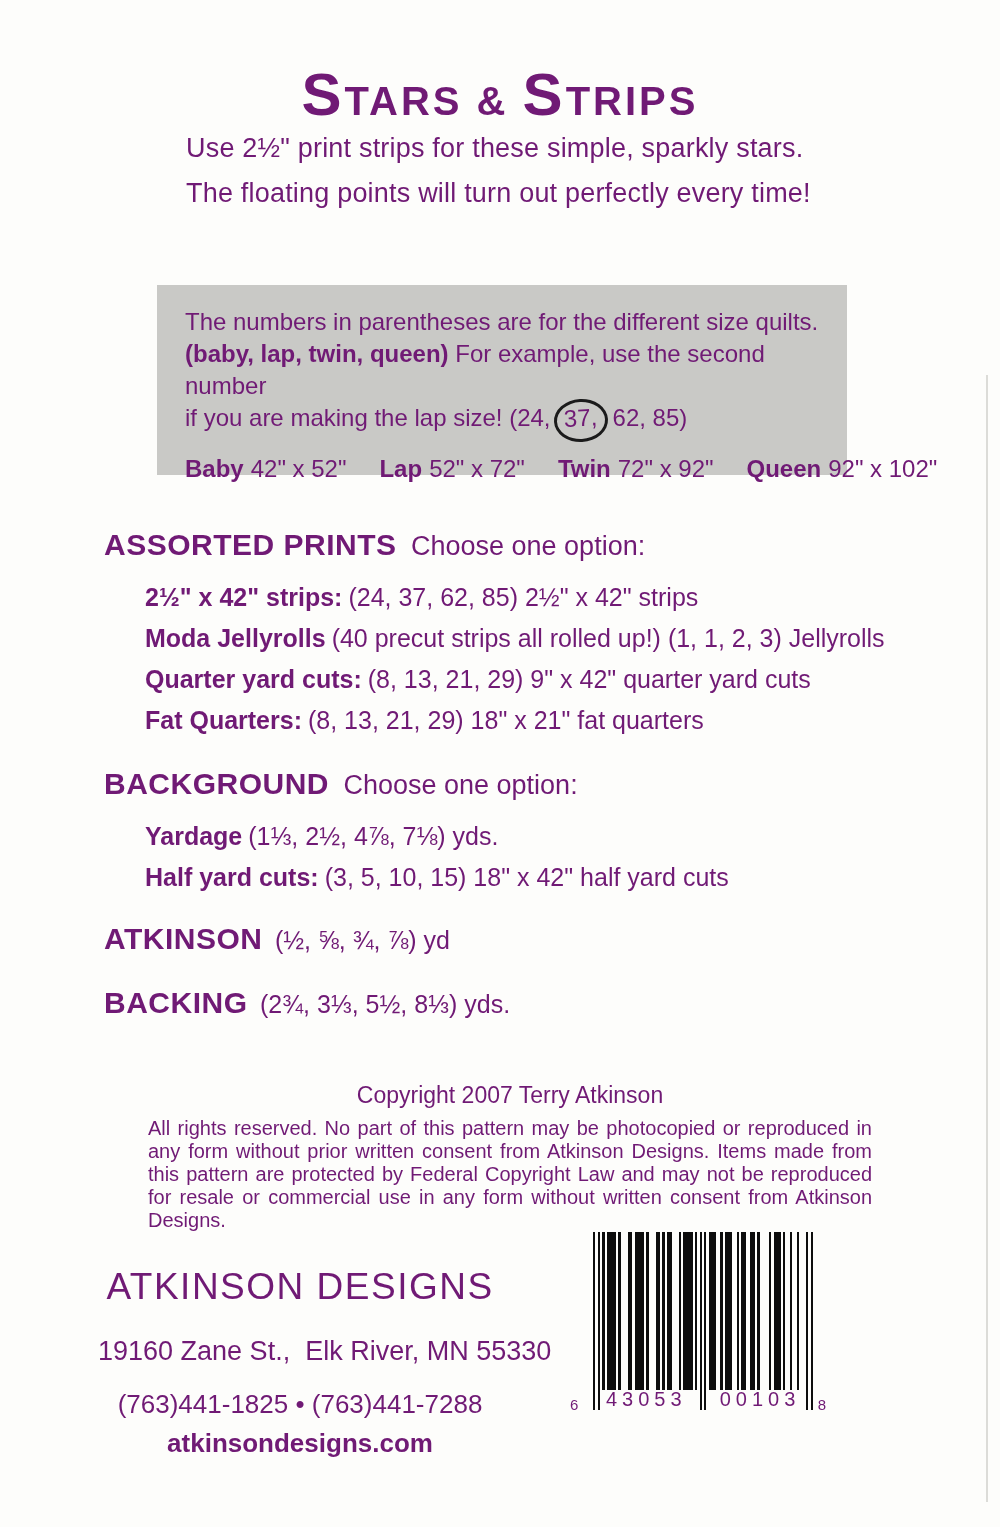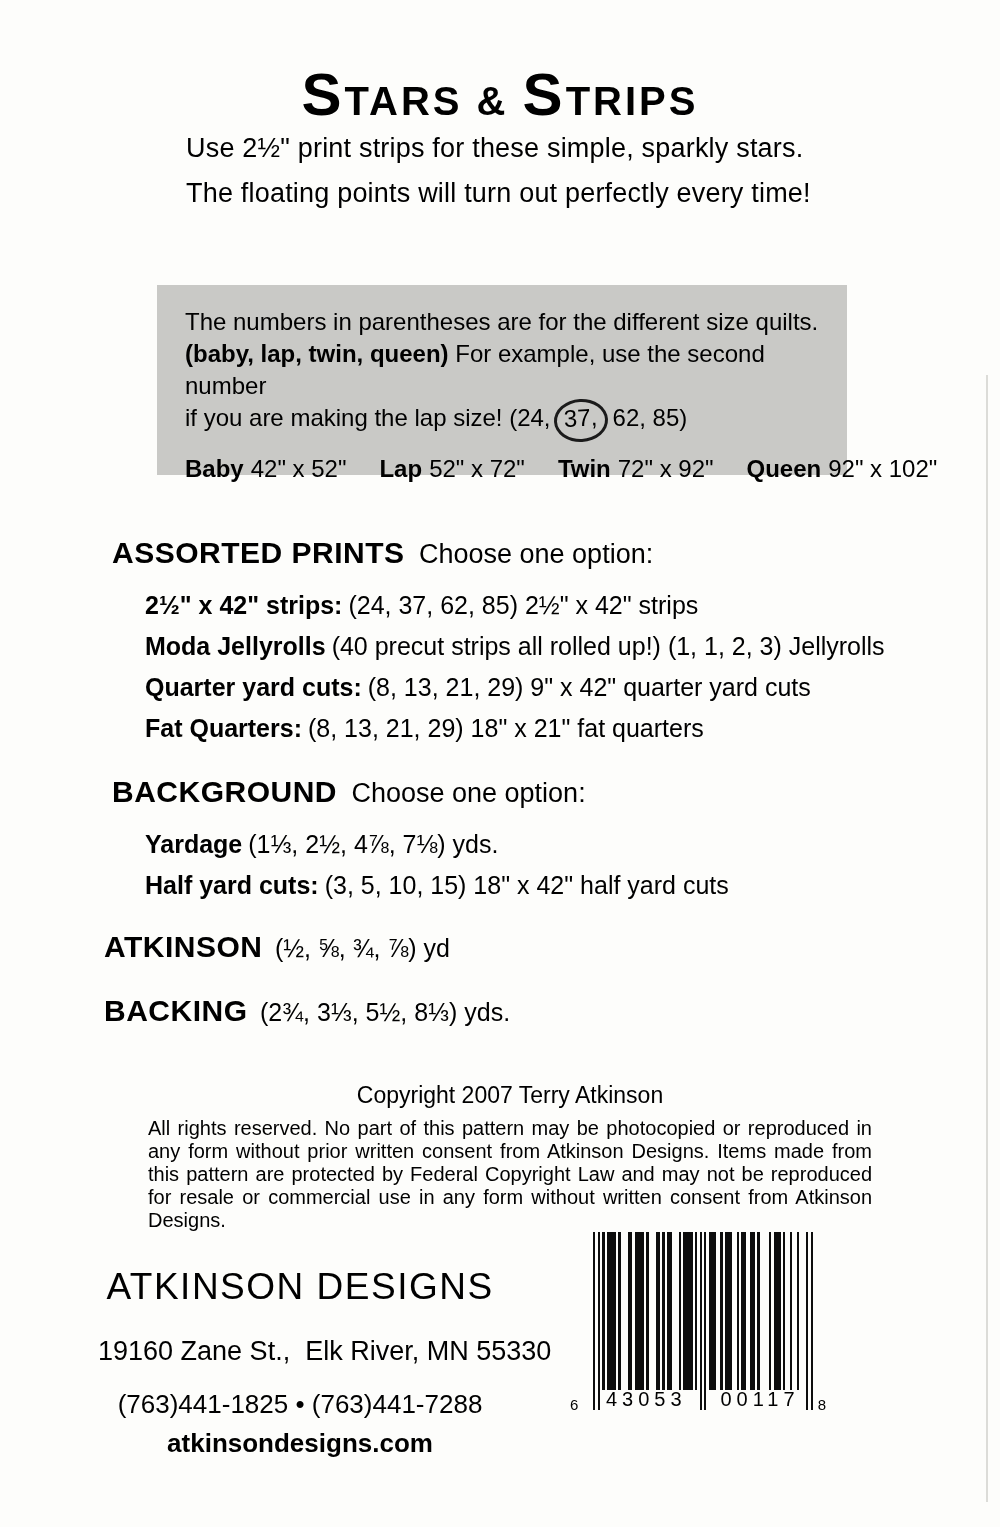--- a/index.html
+++ b/index.html
@@ -1,18 +1,18 @@
 <!DOCTYPE html>
 <html><head>
 <meta charset="utf-8">
 <style>
   html,body { margin:0; padding:0; background:#ffffff; }
   .page {
     position:relative; width:1000px; height:1527px;
-    background:#fdfdfb; color:#000000;
+    background:#fdfdfb; color:#701a75;
     font-family:"Liberation Sans", sans-serif;
     overflow:hidden;
   }
   
   .title {
     position:absolute; top:52px; left:0; width:100%;
     text-align:center; font-weight:bold; font-size:40px;
     letter-spacing:3px; white-space:nowrap;
   }
   .title .bigcap { font-size:60px; line-height:0; }
@@ -29,21 +29,21 @@
   .info-box p { margin:0; }
   .circled {
     display:inline-block; border:3px solid #1b1b1b; border-radius:50%;
     padding:0 8px 5px 7px; margin:-6px -2px -6px 3px;
     transform:rotate(-3deg);
   }
   .sizes-row { display:flex; gap:33px; margin-top:17px; white-space:nowrap; }
   .size-pair b { margin-right:7px; }
   
   .materials { position:absolute; left:104px; top:528px; width:810px; }
-  .sec-head { margin:8px; }
+  .sec-head { margin:0; }
   .sec-head .h { font-size:30px; font-weight:bold; letter-spacing:0.5px; }
   .sec-head .sub { font-size:27px; font-weight:normal; margin-left:10px; }
   .opt-list { list-style:none; margin:15px 0 0 41px; padding:0; font-size:25px; line-height:41px; }
   .opt-list b { margin-right:6px; }
   .sec-background { margin-top:26px; }
   .single { margin-top:0; white-space:nowrap; }
   .single .h { font-size:30px; font-weight:bold; letter-spacing:0.5px; }
   .single .val { font-size:25px; margin-left:8px; }
   .single-binding { margin-top:24px; }
   .single-backing { margin-top:30px; }
@@ -167,19 +167,19 @@
         <rect x="76" y="0" width="1" height="158"></rect>
         <rect x="78" y="0" width="3" height="158"></rect>
         <rect x="82" y="0" width="1" height="158"></rect>
         <rect x="85" y="0" width="1" height="158"></rect>
         <rect x="88" y="0" width="1" height="158"></rect>
         <rect x="92" y="0" width="1" height="178"></rect>
         <rect x="94" y="0" width="1" height="178"></rect>
       </svg>
     <span class="bc-left">6</span>
     <span class="bc-gl">43053</span>
-    <span class="bc-gr">00117</span>
+    <span class="bc-gr">00103</span>
     <span class="bc-right">8</span>
   </div>
 
   <div class="scan-edge"></div>
 
 </div>
 
 </body></html>

